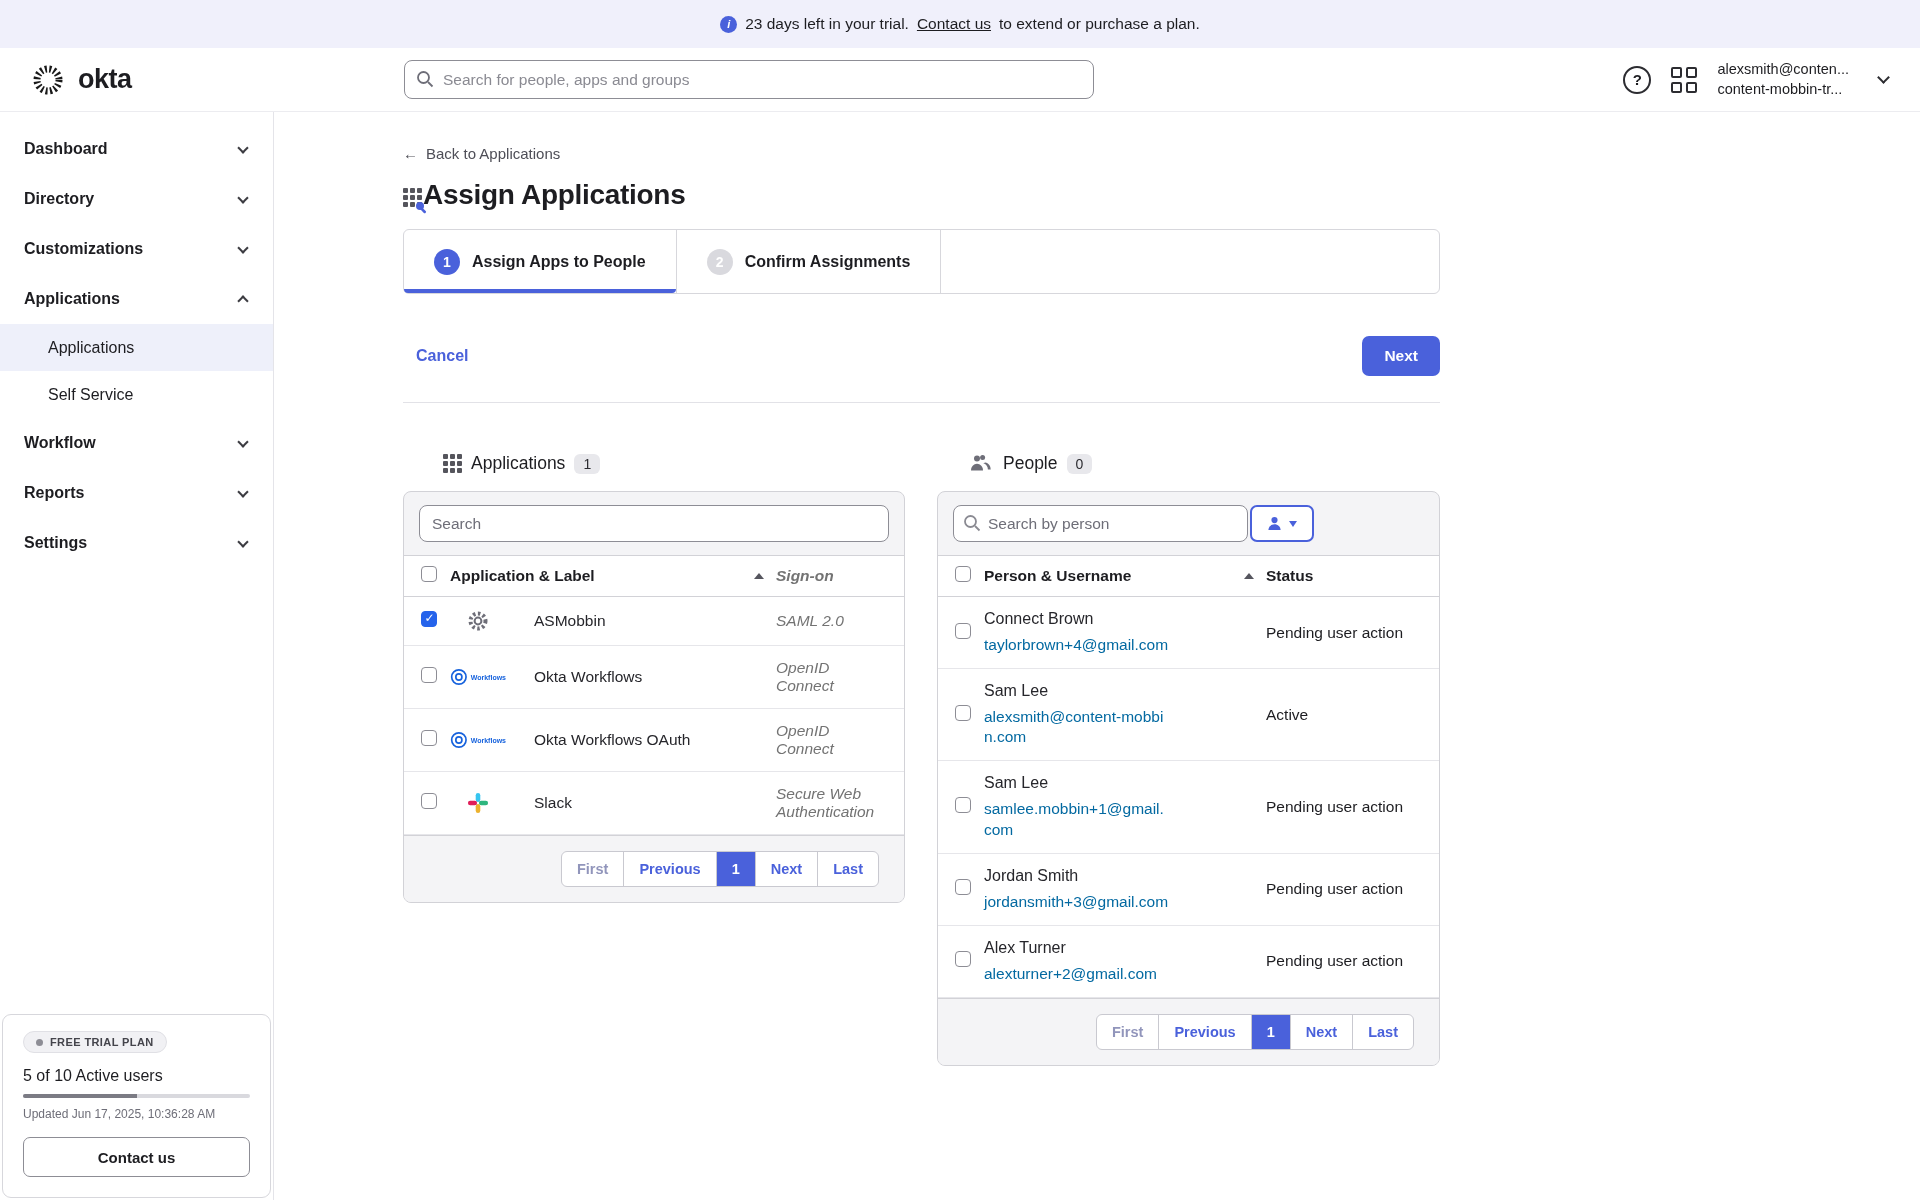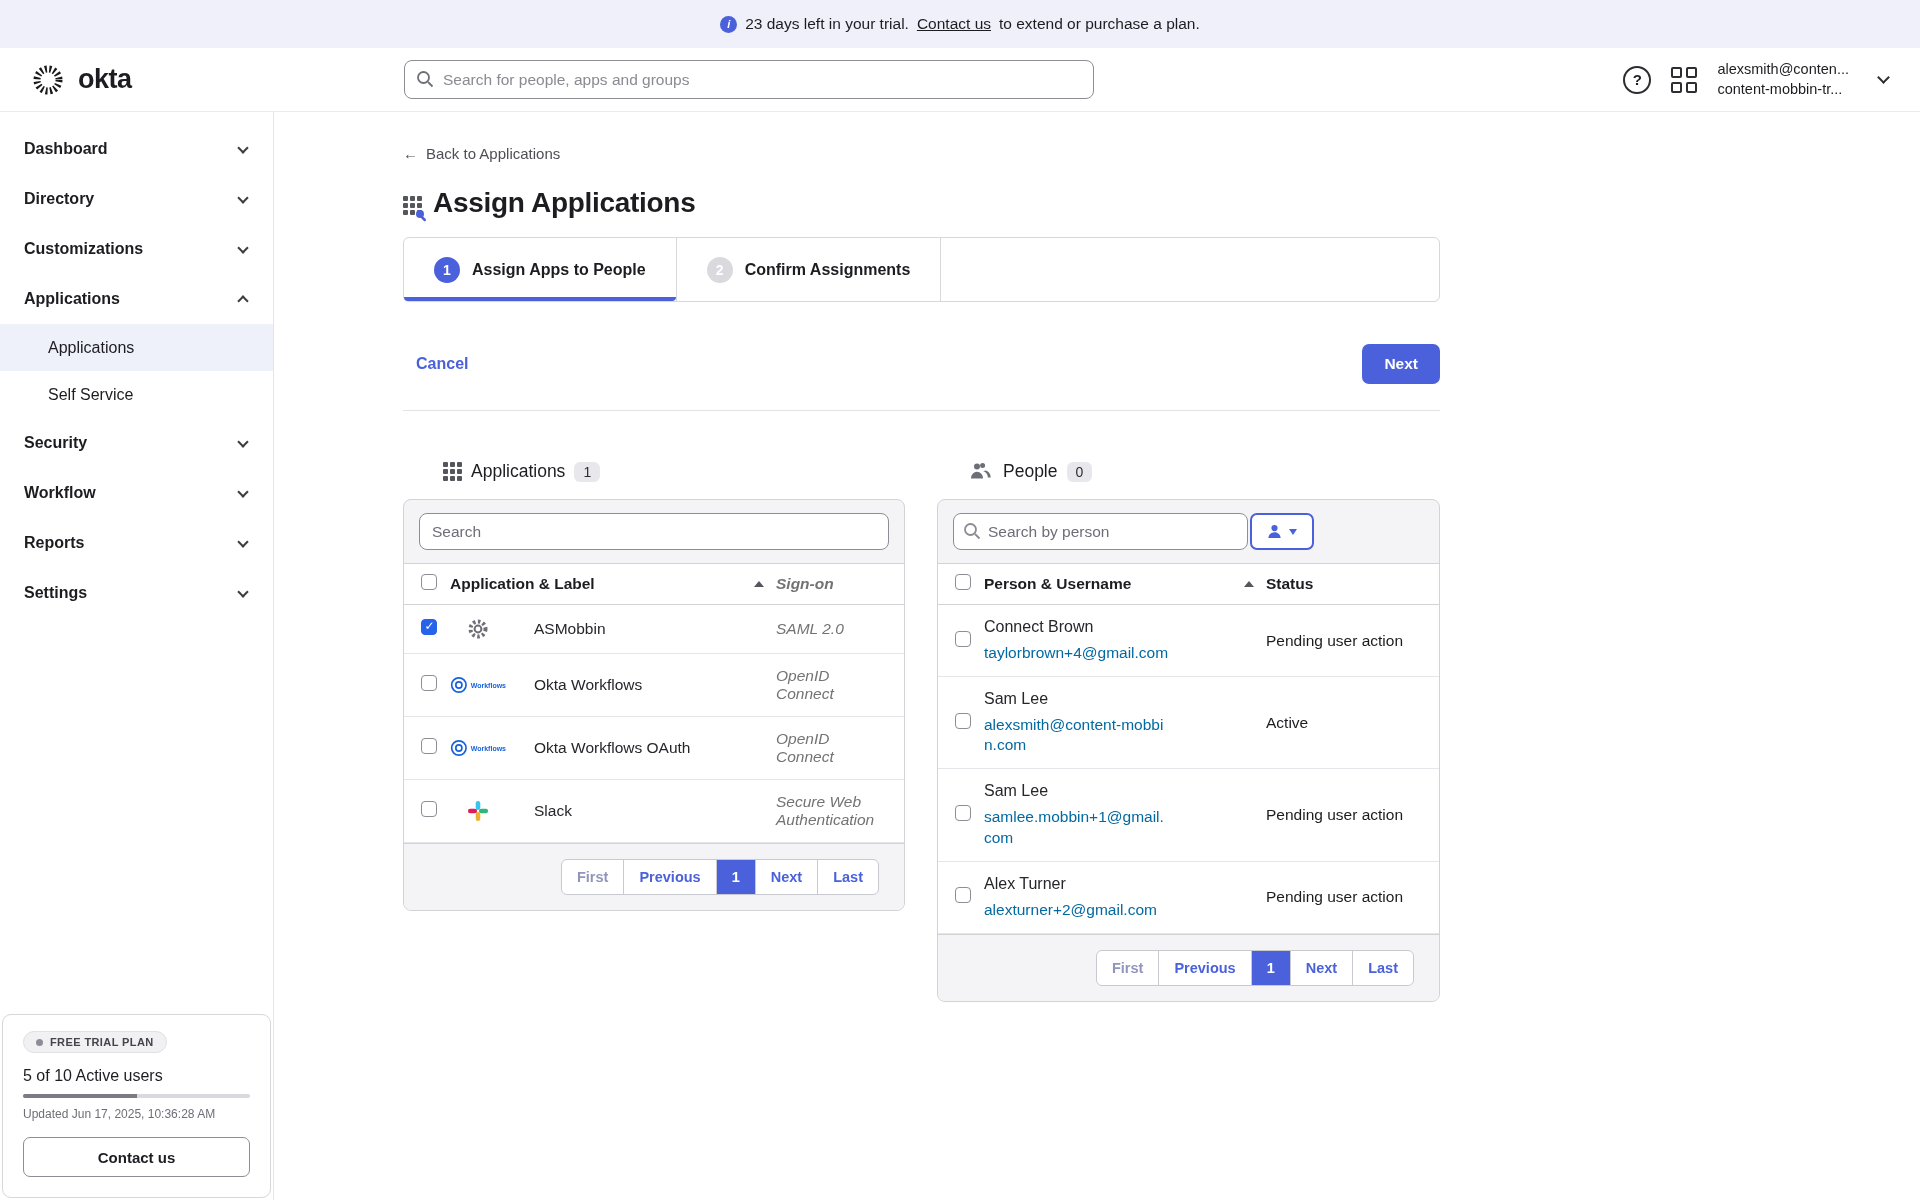--- a/index.html
+++ b/index.html
@@ -41,21 +41,21 @@
   .usage { font-size:16px; margin-top:14px; }
   .pbar { height:4px; background:#d9d9de; border-radius:2px; margin-top:9px; overflow:hidden; }
   .pbar > div { height:100%; background:#7b7b84; }
   .updated { font-size:12px; color:#6e6e78; margin-top:9px; }
   .contact-btn { margin-top:16px; width:100%; height:40px; border:1px solid #8d8d95; border-radius:7px; background:#fff; font-size:15px; font-weight:bold; color:#1d1d21; cursor:pointer; font-family:inherit; }
 
   
   .main { flex:1; padding:33px 0 0 129px; }
   .content { width:1037px; }
   .back-link { font-size:15px; color:#4e4e57; cursor:pointer; display:inline-flex; gap:8px; align-items:center; }
-  .page-title-row { display:flex; align-items:center; gap:11px; margin-top:24px; }
+  .page-title-row { display:flex; align-items:center; gap:1px; margin-top:16px; }
   .page-title { font-size:28px; font-weight:bold; letter-spacing:-0.3px; }
   .grid9 { display:grid; grid-template-columns:repeat(3,5px); grid-gap:2px; position:relative; }
   .grid9 span { width:5px; height:5px; background:#55555c; border-radius:1px; }
   .grid9 .key { position:absolute; right:-7px; bottom:-8px; }
 
   .steps { margin-top:18px; display:flex; border:1px solid #d7d7dc; border-radius:6px; height:65px; background:#fff; }
   .step { display:flex; align-items:center; gap:12px; padding:0 30px; border-right:1px solid #d7d7dc; position:relative; font-size:16px; font-weight:bold; cursor:pointer; }
   .step .num { width:26px; height:26px; border-radius:50%; color:#fff; font-size:14px; font-weight:bold; display:flex; align-items:center; justify-content:center; }
   .step.active .num { background:#4a61db; }
   .step.inactive .num { background:#d9d9de; }
@@ -166,24 +166,20 @@
     <div class="nav-item">
       <span>Customizations</span>
         <span class="chev"></span>
     </div>
     <div class="nav-item">
       <span>Applications</span>
         <span class="chev up"></span>
     </div>
     <div class="nav-sub selected">Applications</div>
     <div class="nav-sub">Self Service</div>
-    <div class="nav-item">
-      <span>Security</span>
-        <span class="chev"></span>
-    </div>
     <div class="nav-item">
       <span>Workflow</span>
         <span class="chev"></span>
     </div>
     <div class="nav-item">
       <span>Reports</span>
         <span class="chev"></span>
     </div>
     <div class="nav-item">
       <span>Settings</span>
@@ -416,20 +412,28 @@
                 <td class="col-cb v-top"><span class="cb"></span></td>
                 <td class="v-top">
                   <div class="people-name">Sam Lee</div>
                   <div class="people-email">samlee.mobbin+1@gmail.com</div>
                 </td>
                 <td class="status-col v-top">Pending user action</td>
               </tr>
               <tr>
                 <td class="col-cb v-top"><span class="cb"></span></td>
                 <td class="v-top">
+                  <div class="people-name">Jordan Smith</div>
+                  <div class="people-email">jordansmith+3@gmail.com</div>
+                </td>
+                <td class="status-col v-top">Pending user action</td>
+              </tr>
+              <tr>
+                <td class="col-cb v-top"><span class="cb"></span></td>
+                <td class="v-top">
                   <div class="people-name">Alex Turner</div>
                   <div class="people-email">alexturner+2@gmail.com</div>
                 </td>
                 <td class="status-col v-top">Pending user action</td>
               </tr>
             </tbody>
               </table>
             <div class="panel-foot">
               <div class="pager">
                 <span>First</span>

